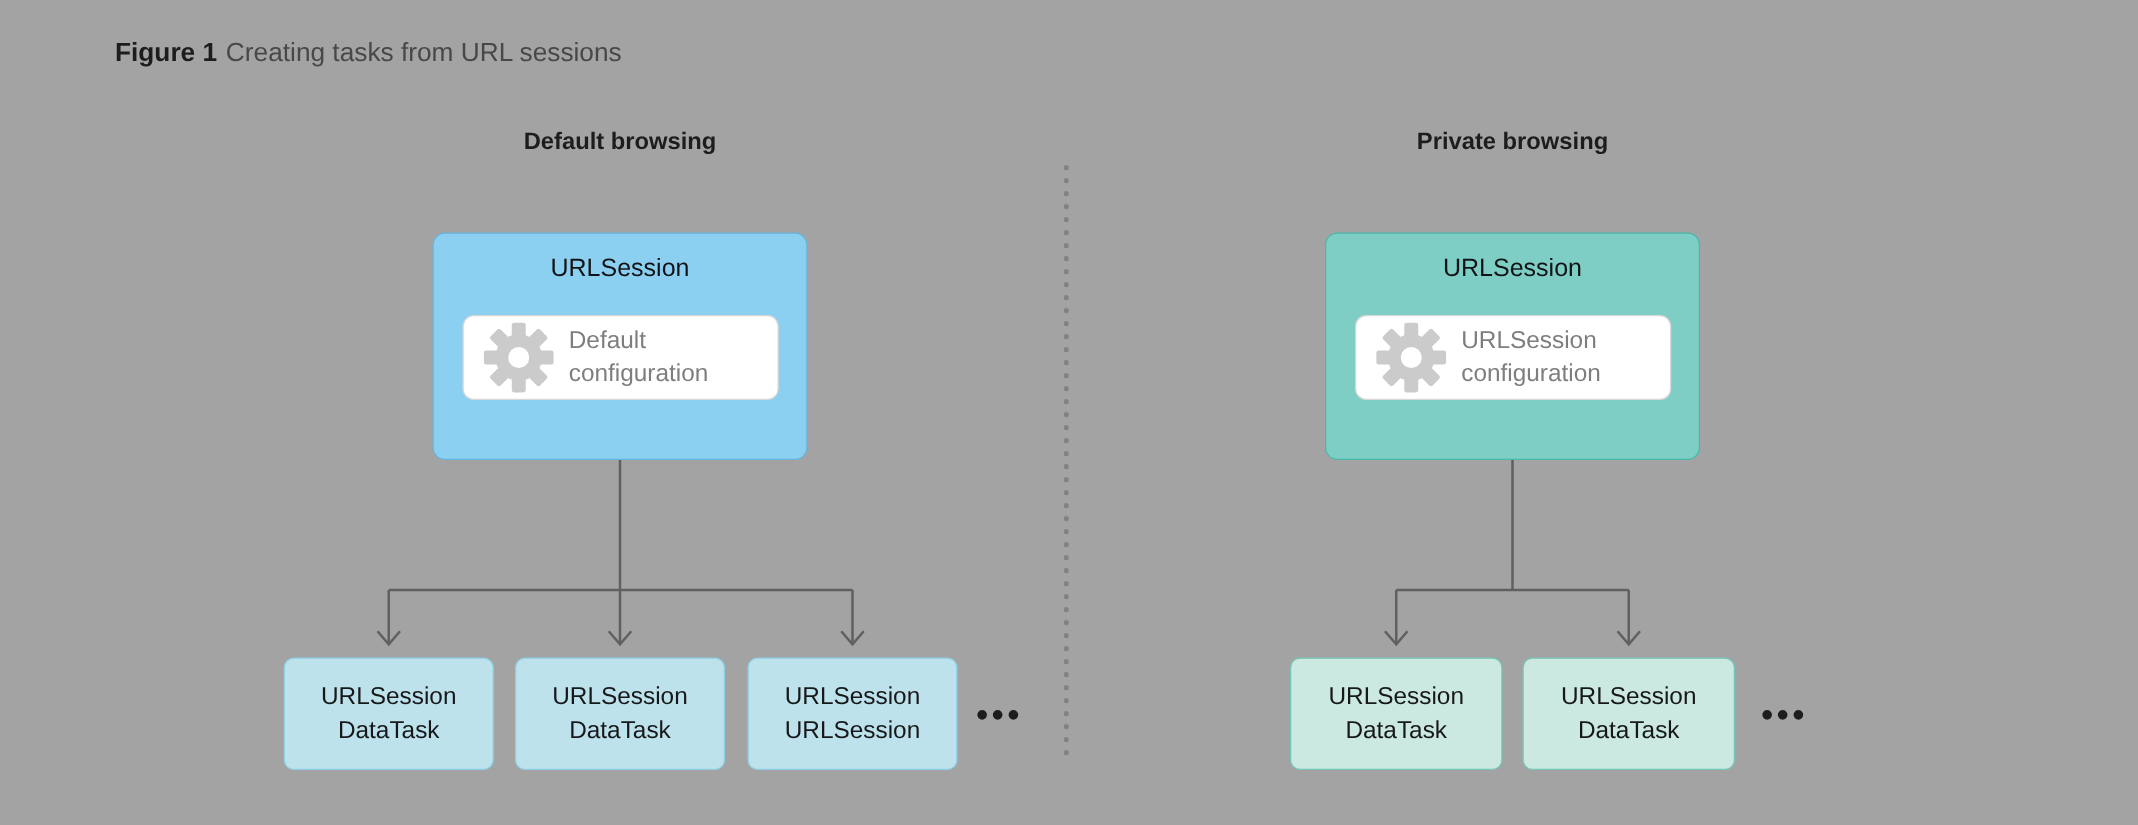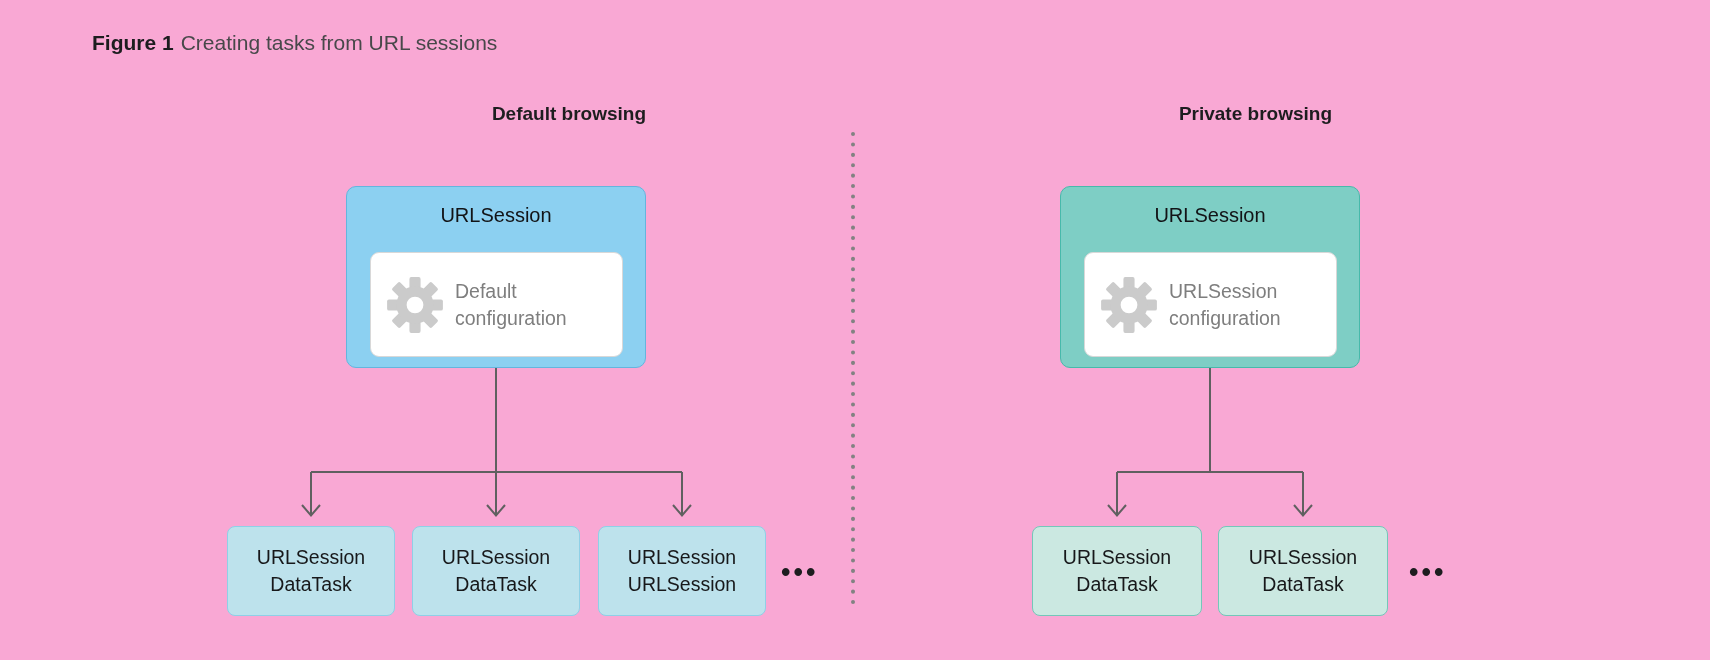--- a/index.html
+++ b/index.html
@@ -1,34 +1,34 @@
 <!DOCTYPE html>
 <html><head>
 <meta charset="utf-8">
 <style>
   html,body{margin:0;padding:0;background:#ffffff;}
   body{font-family:"Liberation Sans", sans-serif; -webkit-font-smoothing:antialiased;}
-  .canvas{position:relative;width:1710px;height:660px;background:#f9a8d4;overflow:hidden;}
+  .canvas{position:relative;width:1710px;height:660px;background:#a3a3a3;overflow:hidden;}
 
   
   .fig-caption{position:absolute;left:92px;top:31px;font-size:21px;color:#48484a;}
   .fig-caption .fig-label{font-weight:bold;color:#1d1d1f;margin-right:7px;}
 
   
-  .col-header{position:absolute;top:103px;width:300px;text-align:right;font-size:19px;font-weight:bold;color:#1d1d1f;}
+  .col-header{position:absolute;top:103px;width:300px;text-align:center;font-size:19px;font-weight:bold;color:#1d1d1f;}
   .col-header.left{left:346px;}
-  .col-header.right{left:1032px;}
+  .col-header.right{left:1060px;}
 
   
   .session-box{position:absolute;top:186px;width:300px;height:182px;border-radius:10px;box-sizing:border-box;}
   .session-box.blue{left:346px;background:#8CD0F1;border:1.5px solid #64B5DE;}
   .session-box.teal{left:1060px;background:#7ECEC5;border:1.5px solid #47B9AB;}
   .session-title{margin-top:17px;text-align:center;font-size:20px;color:#121316;}
 
-  .config-chip{position:absolute;left:23px;top:65px;width:253px;height:105px;background:#ffffff;
+  .config-chip{position:absolute;left:23px;top:65px;width:253px;height:68px;background:#ffffff;
     border:1px solid #d8d8d8;border-radius:9px;box-sizing:border-box;display:flex;align-items:center;}
   .gear{width:62px;height:62px;margin-left:13px;flex:0 0 auto;}
   .config-text{margin-left:9px;font-size:19.5px;line-height:27px;color:#7e7e7e;}
   .config-text span{display:block;}
 
   
   .task-box{position:absolute;top:526px;height:90px;border-radius:8px;box-sizing:border-box;
     display:flex;align-items:center;justify-content:center;text-align:center;
     font-size:19.5px;line-height:27px;color:#17181a;}
   .task-box.blue{width:168px;background:#BDE2EC;border:1.5px solid #8FD0E7;}

